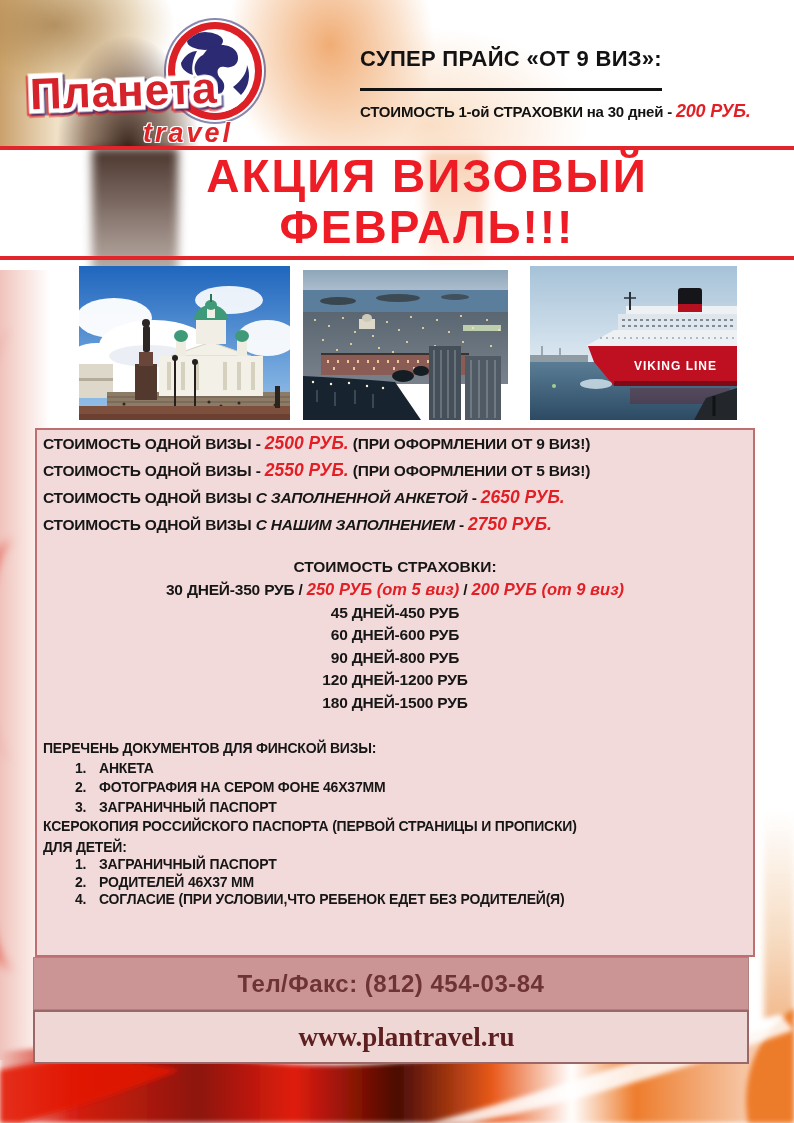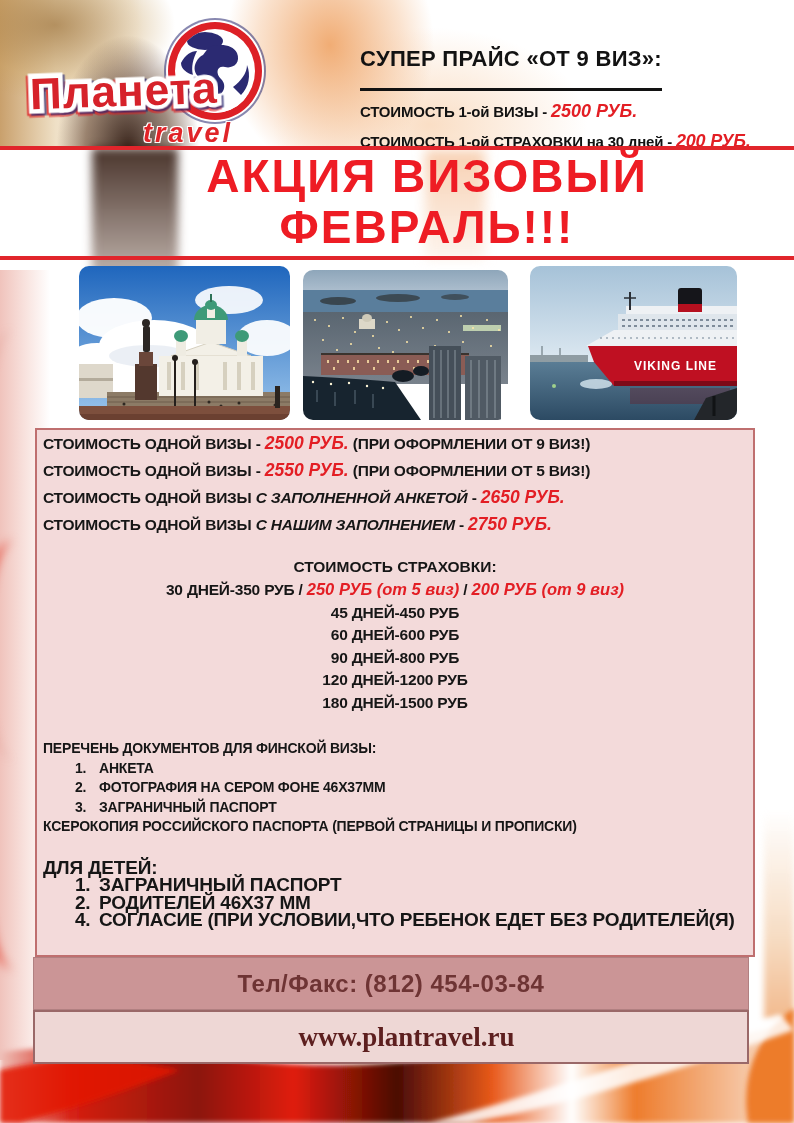--- a/index.html
+++ b/index.html
@@ -50,40 +50,40 @@
   .offer-line{font-size:15px;font-weight:bold;color:#121212;margin-bottom:9px;letter-spacing:-.2px;}
   .offer-line .price{color:#e31e24;font-size:18px;font-style:italic;letter-spacing:0;}
 
   
   .rule{position:absolute;left:0;width:794px;height:4px;background:#e1252b;}
   .rule-top{top:146px;} .rule-bottom{top:256px;}
   .banner{position:absolute;left:0;top:151px;width:794px;text-align:center;color:#ee1c24;
     font-weight:bold;font-size:46px;line-height:51px;letter-spacing:2px;padding-left:30px;}
 
   
-  .photo{position:absolute;overflow:hidden;border-radius:10px;}
+  .photo{position:absolute;overflow:hidden;}
   .photo svg{display:block;}
   .photo1{left:79px;top:266px;width:211px;height:154px;}
   .photo2{left:303px;top:270px;width:205px;height:150px;}
   .photo3{left:530px;top:266px;width:207px;height:154px;}
 
   
   .pricebox{position:absolute;left:35px;top:428px;width:720px;height:529px;background:#f3dada;
     border:2px solid #bf6f6f;box-sizing:border-box;color:#161616;padding:0 6px;overflow:hidden;}
   .visa-title{text-align:center;color:#7030a0;font-size:17px;font-weight:bold;margin:6px 0 7px 0;}
   .visa-line{font-size:15.5px;font-weight:bold;line-height:27px;white-space:nowrap;letter-spacing:-.2px;}
   .price-red{color:#e31e24;font-style:italic;font-size:17.5px;letter-spacing:0;}
   .it{font-style:italic;}
   .ins-title{text-align:center;font-size:15.5px;font-weight:bold;line-height:23px;margin-top:17px;}
   .ins-line{text-align:center;font-size:15.5px;font-weight:bold;line-height:22.5px;letter-spacing:-.2px;}
   .ins-line .price-red{font-size:16.5px;}
   .docs{margin-top:25px;font-size:14px;font-weight:bold;line-height:19.5px;letter-spacing:-.2px;}
   .docs .item,.children .item{padding-left:32px;white-space:nowrap;}
   .num{display:inline-block;width:24px;}
-  .children{margin-top:22px;font-size:19px;font-weight:bold;line-height:17.5px;letter-spacing:-.2px;}
+  .children{margin-top:2px;font-size:14px;font-weight:bold;line-height:17.5px;letter-spacing:-.2px;}
 
   
   .tel-box{position:absolute;left:33px;top:957px;width:716px;height:53px;background:#cb9596;
     border:1px solid #b18081;box-sizing:border-box;text-align:center;}
   .tel-box .txt{font-size:24px;font-weight:bold;color:#6e3434;line-height:51px;letter-spacing:.5px;border-radius:19px;}
   .www-box{position:absolute;left:33px;top:1010px;width:716px;height:54px;background:#eed7d5;
     border:2px solid #9a6868;box-sizing:border-box;text-align:center;}
   .www-box .txt{font-family:"Liberation Serif",serif;font-size:27px;font-weight:bold;color:#5d1f1f;line-height:50px;padding-left:31px;}
 </style>
 </head>
@@ -136,23 +136,20 @@
     <div class="wordmark">
       <span class="back" aria-hidden="true">Планета</span>
       <span class="front">Планета</span>
     </div>
     <div class="logo-sub">travel</div>
   </div>
 
   <div class="offer">
     <div>
       <span class="offer-title">СУПЕР ПРАЙС «ОТ 9 ВИЗ»:</span>
-    </div>
-    <div class="offer-line">
-      <span>СТОИМОСТЬ 1-ой ВИЗЫ - </span><span class="price-red price" style="color:#e31e24;font-style:italic;font-size:18px;">2500 РУБ.</span>
     </div>
     <div class="offer-line">
       <span>СТОИМОСТЬ 1-ой СТРАХОВКИ на 30 дней - </span><span style="color:#e31e24;font-style:italic;font-size:18px;">200 РУБ.</span>
     </div>
   </div>
 
   <div class="rule rule-top"></div>
   <div class="banner">
     <div>АКЦИЯ ВИЗОВЫЙ</div>
     <div>ФЕВРАЛЬ!!!</div>

